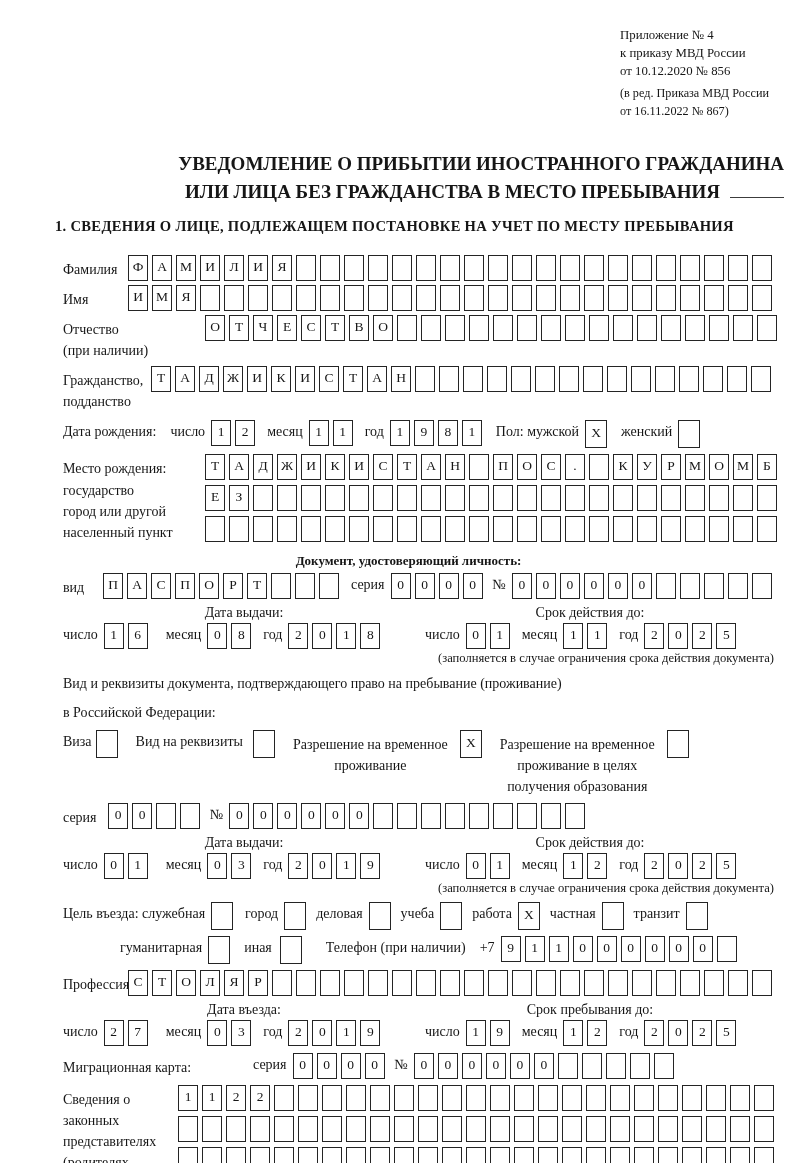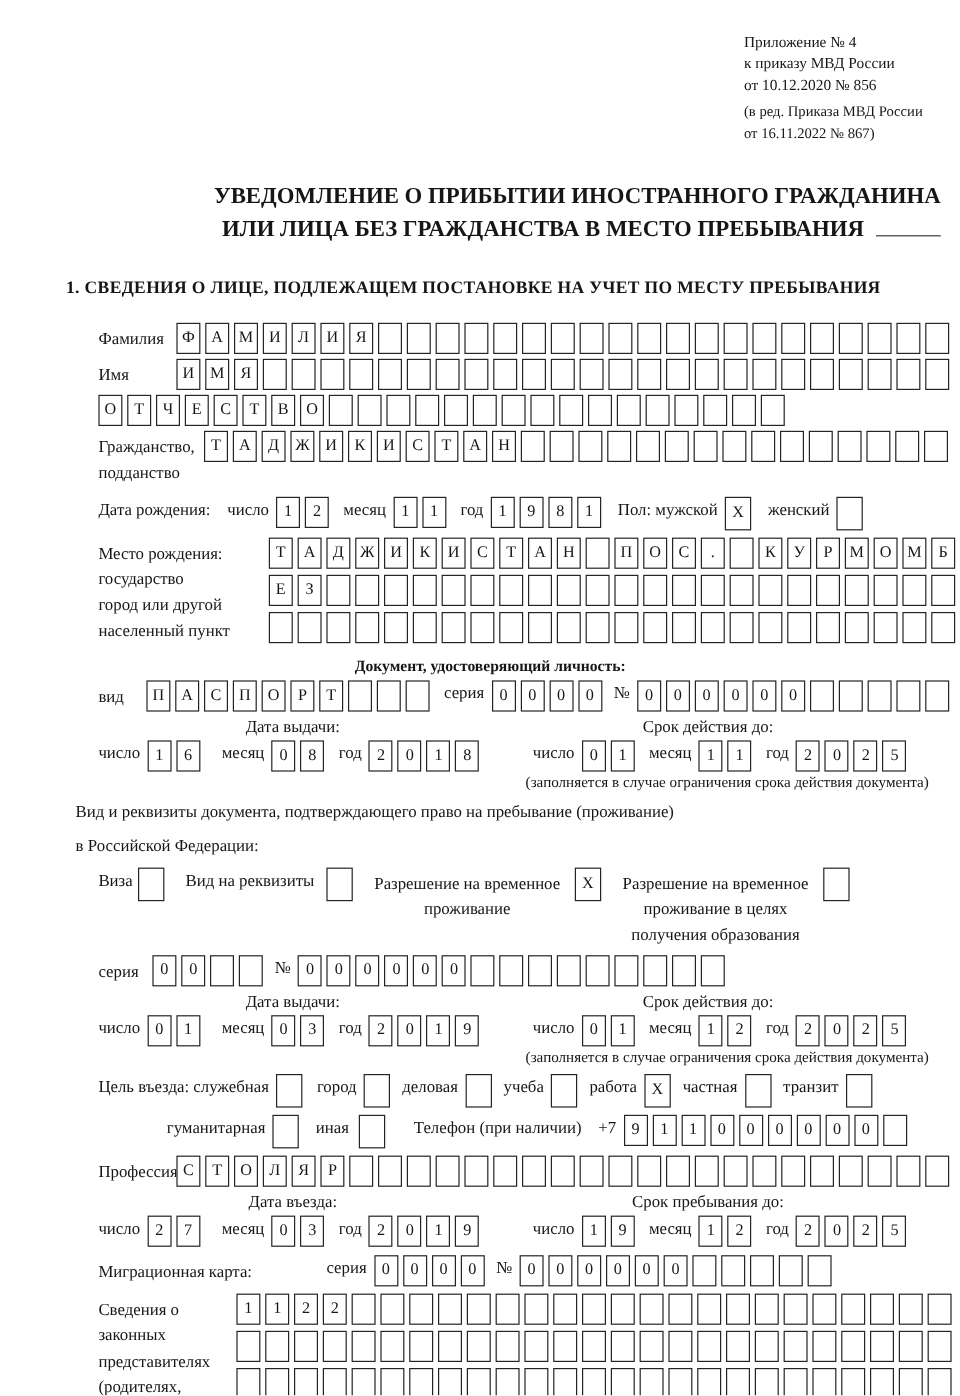--- a/index.html
+++ b/index.html
@@ -6,23 +6,23 @@
   html, body { background: #ffffff; }
   body { font-family: "Liberation Serif", "DejaVu Serif", serif; color: #161616; font-size: 14px; }
   .page { width: 800px; height: 1163px; margin: 0 auto; background: #fff; padding: 26px 16px 8px 63px; overflow: hidden; position: relative; }
 
   .hdr { margin-left: 557px; width: 228px; font-size: 12.8px; line-height: 1.42; }
   .hdr .sub { margin-top: 5px; font-size: 12.2px; }
   .forma { text-align: right; padding-right: 40px; font-weight: bold; font-size: 14.6px; margin-top: 15px; letter-spacing: .4px; }
 
   .title { text-align: right; font-weight: bold; font-size: 19px; line-height: 1.45; margin-top: 30px; margin-left: -28px; }
   .blank-line { display: inline-block; width: 54px; border-bottom: 1.8px solid #3c3c3c; height: 13px; margin-left: 10px; }
-  .sec-head { font-weight: bold; font-size: 14.6px; margin-top: 27px; margin-left: -8px; letter-spacing: .3px; white-space: nowrap; }
-
-  .row { display: flex; align-items: flex-start; margin-top: 4px; margin-left: 19px; }
+  .sec-head { font-weight: bold; font-size: 14.6px; margin-top: 13px; margin-left: -8px; letter-spacing: .3px; white-space: nowrap; }
+
+  .row { display: flex; align-items: flex-start; margin-top: 4px; }
   .lbl { flex: none; padding-top: 4px; line-height: 1.52; }
   .il { flex: none; padding-top: 4px; }
   .pre { white-space: pre-line; }
   .boxes { display: flex; flex: none; }
   .bx { flex: none; display: inline-block; width: 20px; height: 26px; border: 1.7px solid #242424; margin-right: 4px; text-align: center; font-size: 13.5px; line-height: 22px; background: #fff; }
   .cbx .bx { width: 22px; height: 28px; line-height: 24px; }
 
   .w40 { width: 40px; } .w65 { width: 65px; } .w142 { width: 142px; }
   .w115 { width: 115px; } .w145 { width: 145px; } .w88 { width: 88px; }
   .ml6 { margin-left: 6px; } .ml8 { margin-left: 8px; } .ml10 { margin-left: 10px; }
@@ -126,20 +126,22 @@
         <span class="bx"></span>
         <span class="bx"></span>
         <span class="bx"></span>
         <span class="bx"></span>
         <span class="bx"></span>
         <span class="bx"></span>
       </div>
   </div>
 
   <div class="row">
+    <div class="lbl pre w142">Отчество
+(при наличии)</div>
     <div class="boxes">
         <span class="bx">О</span>
         <span class="bx">Т</span>
         <span class="bx">Ч</span>
         <span class="bx">Е</span>
         <span class="bx">С</span>
         <span class="bx">Т</span>
         <span class="bx">В</span>
         <span class="bx">О</span>
         <span class="bx"></span>

